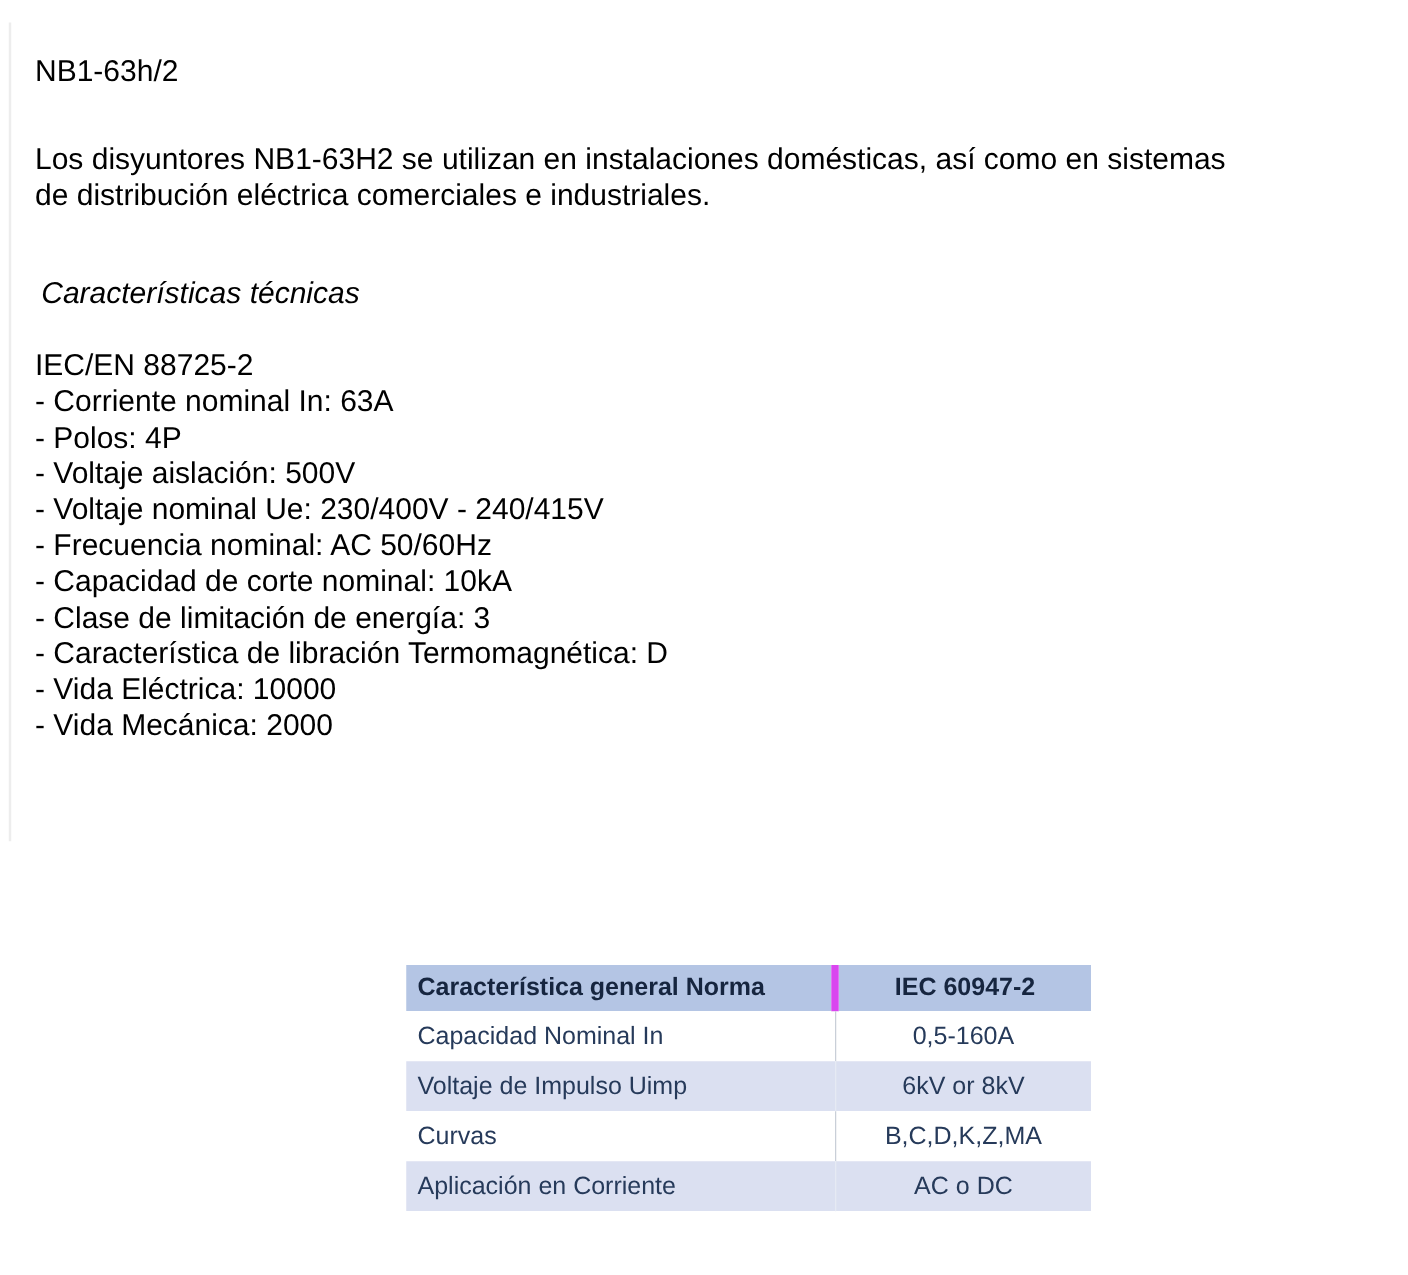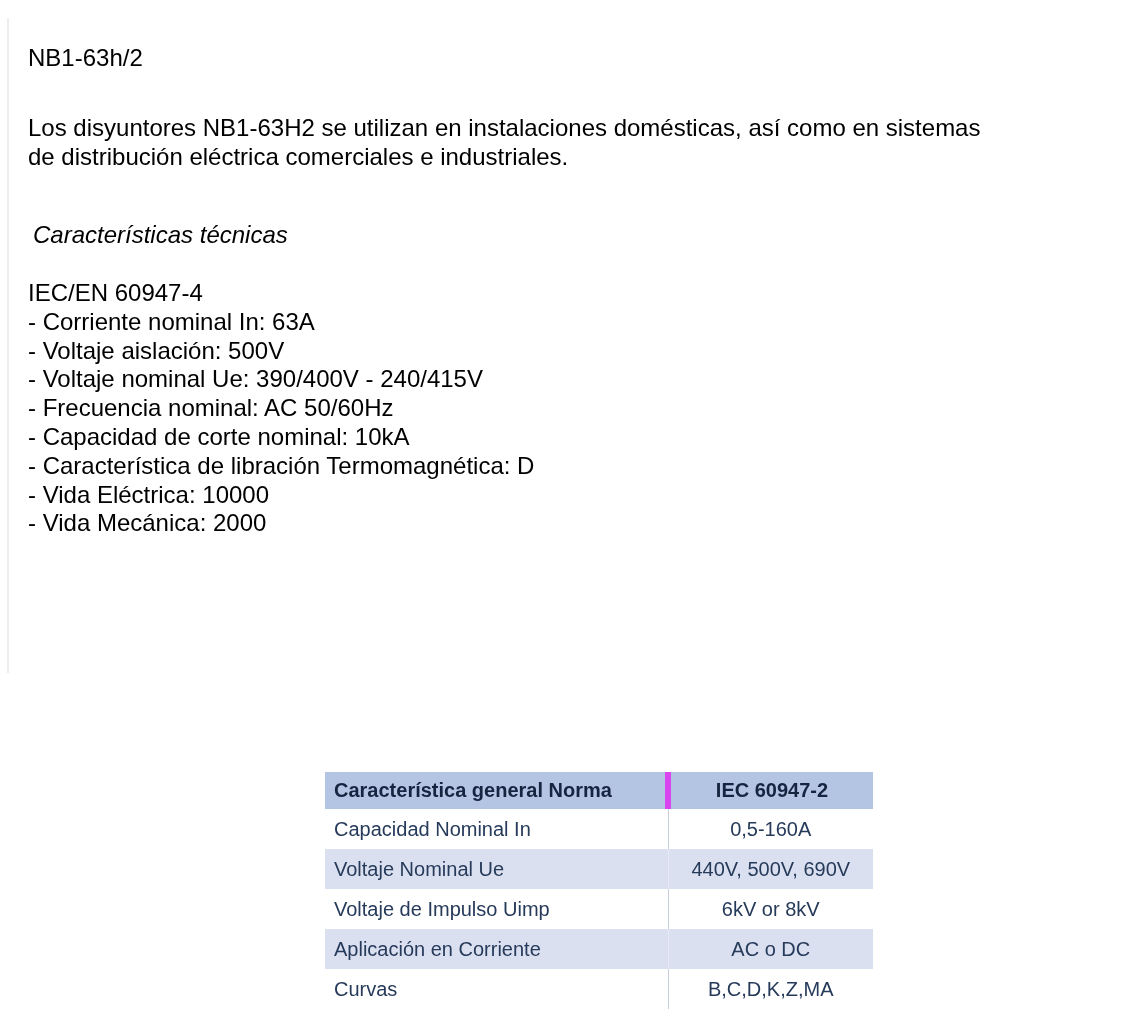--- a/index.html
+++ b/index.html
@@ -129,26 +129,28 @@
   <h1 class="title">NB1-63h/2</h1>
 
   <div class="intro">
     <div class="spec-line">Los disyuntores NB1-63H2 se utilizan en instalaciones domésticas, así como en sistemas</div>
     <div class="spec-line">de distribución eléctrica comerciales e industriales.</div>
   </div>
 
   <h2 class="section-heading">Características técnicas</h2>
 
   <div class="specs">
-    <div class="spec-line">IEC/EN 60947-4</div>
+    <div class="spec-line">IEC/EN 88725-2</div>
     <div class="spec-line">- Corriente nominal In: 63A</div>
+    <div class="spec-line">- Polos: 4P</div>
     <div class="spec-line">- Voltaje aislación: 500V</div>
-    <div class="spec-line">- Voltaje nominal Ue: 390/400V - 240/415V</div>
+    <div class="spec-line">- Voltaje nominal Ue: 230/400V - 240/415V</div>
     <div class="spec-line">- Frecuencia nominal: AC 50/60Hz</div>
     <div class="spec-line">- Capacidad de corte nominal: 10kA</div>
+    <div class="spec-line">- Clase de limitación de energía: 3</div>
     <div class="spec-line">- Característica de libración Termomagnética: D</div>
     <div class="spec-line">- Vida Eléctrica: 10000</div>
     <div class="spec-line">- Vida Mecánica: 2000</div>
   </div>
 
   <table class="spec-table">
     <colgroup>
         <col class="c1">
         <col class="c2">
       </colgroup>
@@ -157,31 +159,27 @@
         <th class="col-label">Característica general Norma</th>
         <th class="col-value">IEC 60947-2</th>
       </tr>
     </thead>
     <tbody>
       <tr>
         <td class="col-label">Capacidad Nominal In</td>
         <td class="col-value">0,5-160A</td>
       </tr>
       <tr>
-        <td class="col-label">Voltaje Nominal Ue</td>
-        <td class="col-value">440V, 500V, 690V</td>
-      </tr>
-      <tr>
         <td class="col-label">Voltaje de Impulso Uimp</td>
         <td class="col-value">6kV or 8kV</td>
       </tr>
       <tr>
+        <td class="col-label">Curvas</td>
+        <td class="col-value">B,C,D,K,Z,MA</td>
+      </tr>
+      <tr>
         <td class="col-label">Aplicación en Corriente</td>
         <td class="col-value">AC o DC</td>
-      </tr>
-      <tr>
-        <td class="col-label">Curvas</td>
-        <td class="col-value">B,C,D,K,Z,MA</td>
       </tr>
     </tbody>
   </table>
 
 </div>
 
 </body></html>

